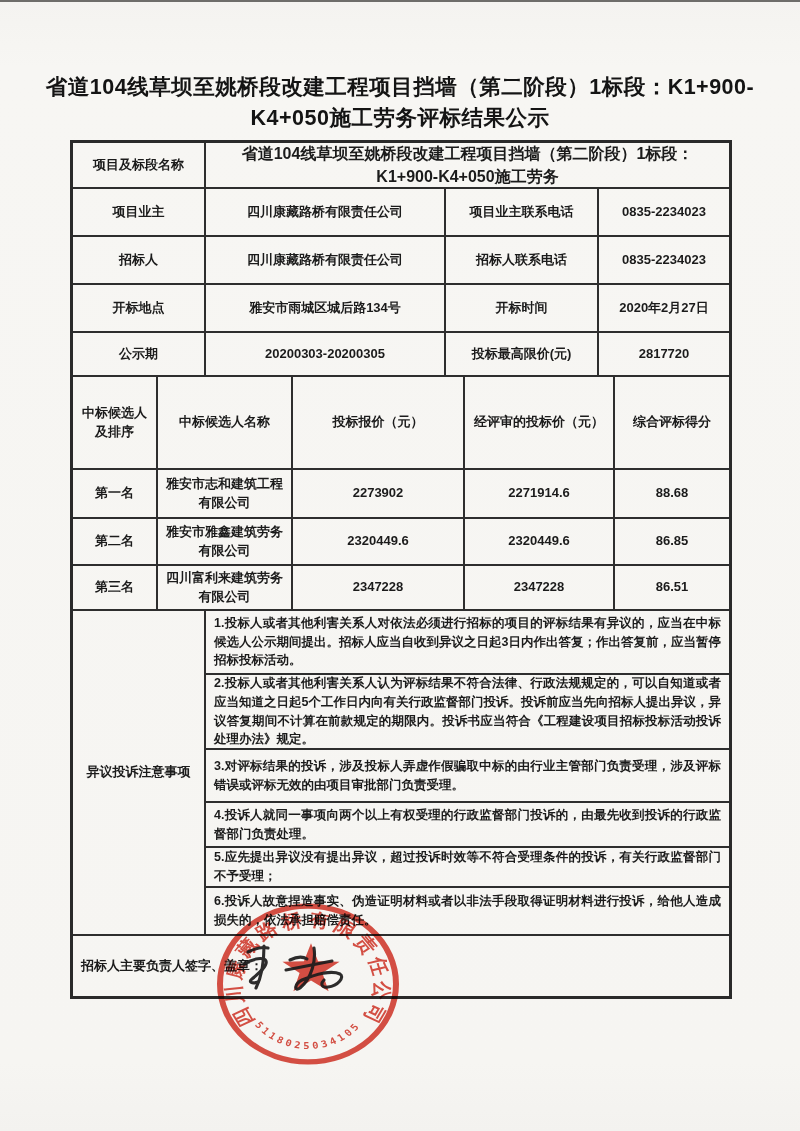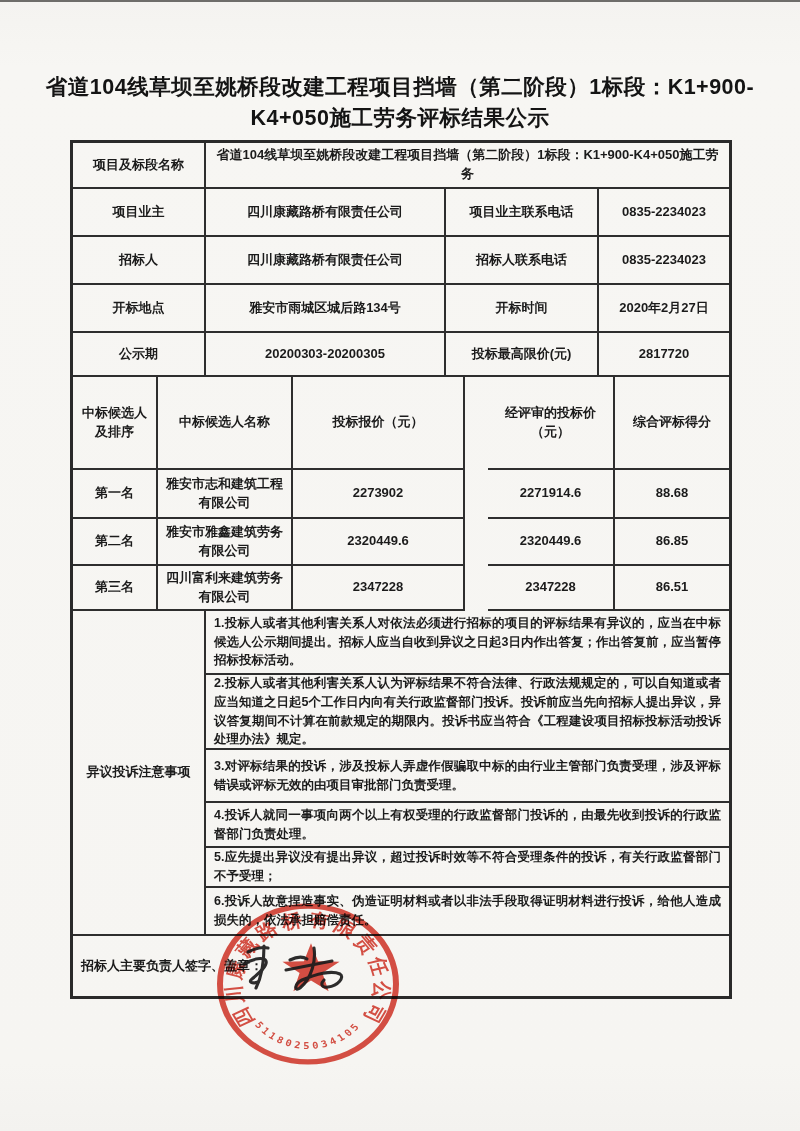--- a/index.html
+++ b/index.html
@@ -39,27 +39,27 @@
   .cell:last-child{border-right:none;flex:1;}
   .trow:last-child > .cell{border-bottom:none;}
   
   .w-label{width:133px;}
   .w-val1{width:240px;}
   .w-label2{width:153px;}
   
   .w-rank{width:85px;}
   .w-name{width:135px;}
   .w-bid{width:172px;}
-  .w-eval{width:127px;margin-left:23px;}
+  .w-eval{width:150px;}
   
   .h-r1{height:46px;} .h-r2{height:48px;} .h-r3{height:48px;}
   .h-r4{height:48px;} .h-r5{height:44px;} .h-hdr{height:93px;}
   .h-c1{height:49px;} .h-c2{height:47px;} .h-c3{height:45px;}
   .h-sig{height:60px;}
-  .row1-value{font-size:13px;}
+  .row1-value{font-size:16px;}
   
   .obj-left{width:133px;height:325px;}
   .obj-right{
     flex:1;display:flex;flex-direction:column;
     border-right:none;border-bottom:none;padding:0;
   }
   .obj-item{
     box-sizing:border-box;border-bottom:2px solid #2e2e2e;
     display:flex;align-items:center;
     padding:3px 8px;text-align:justify;

